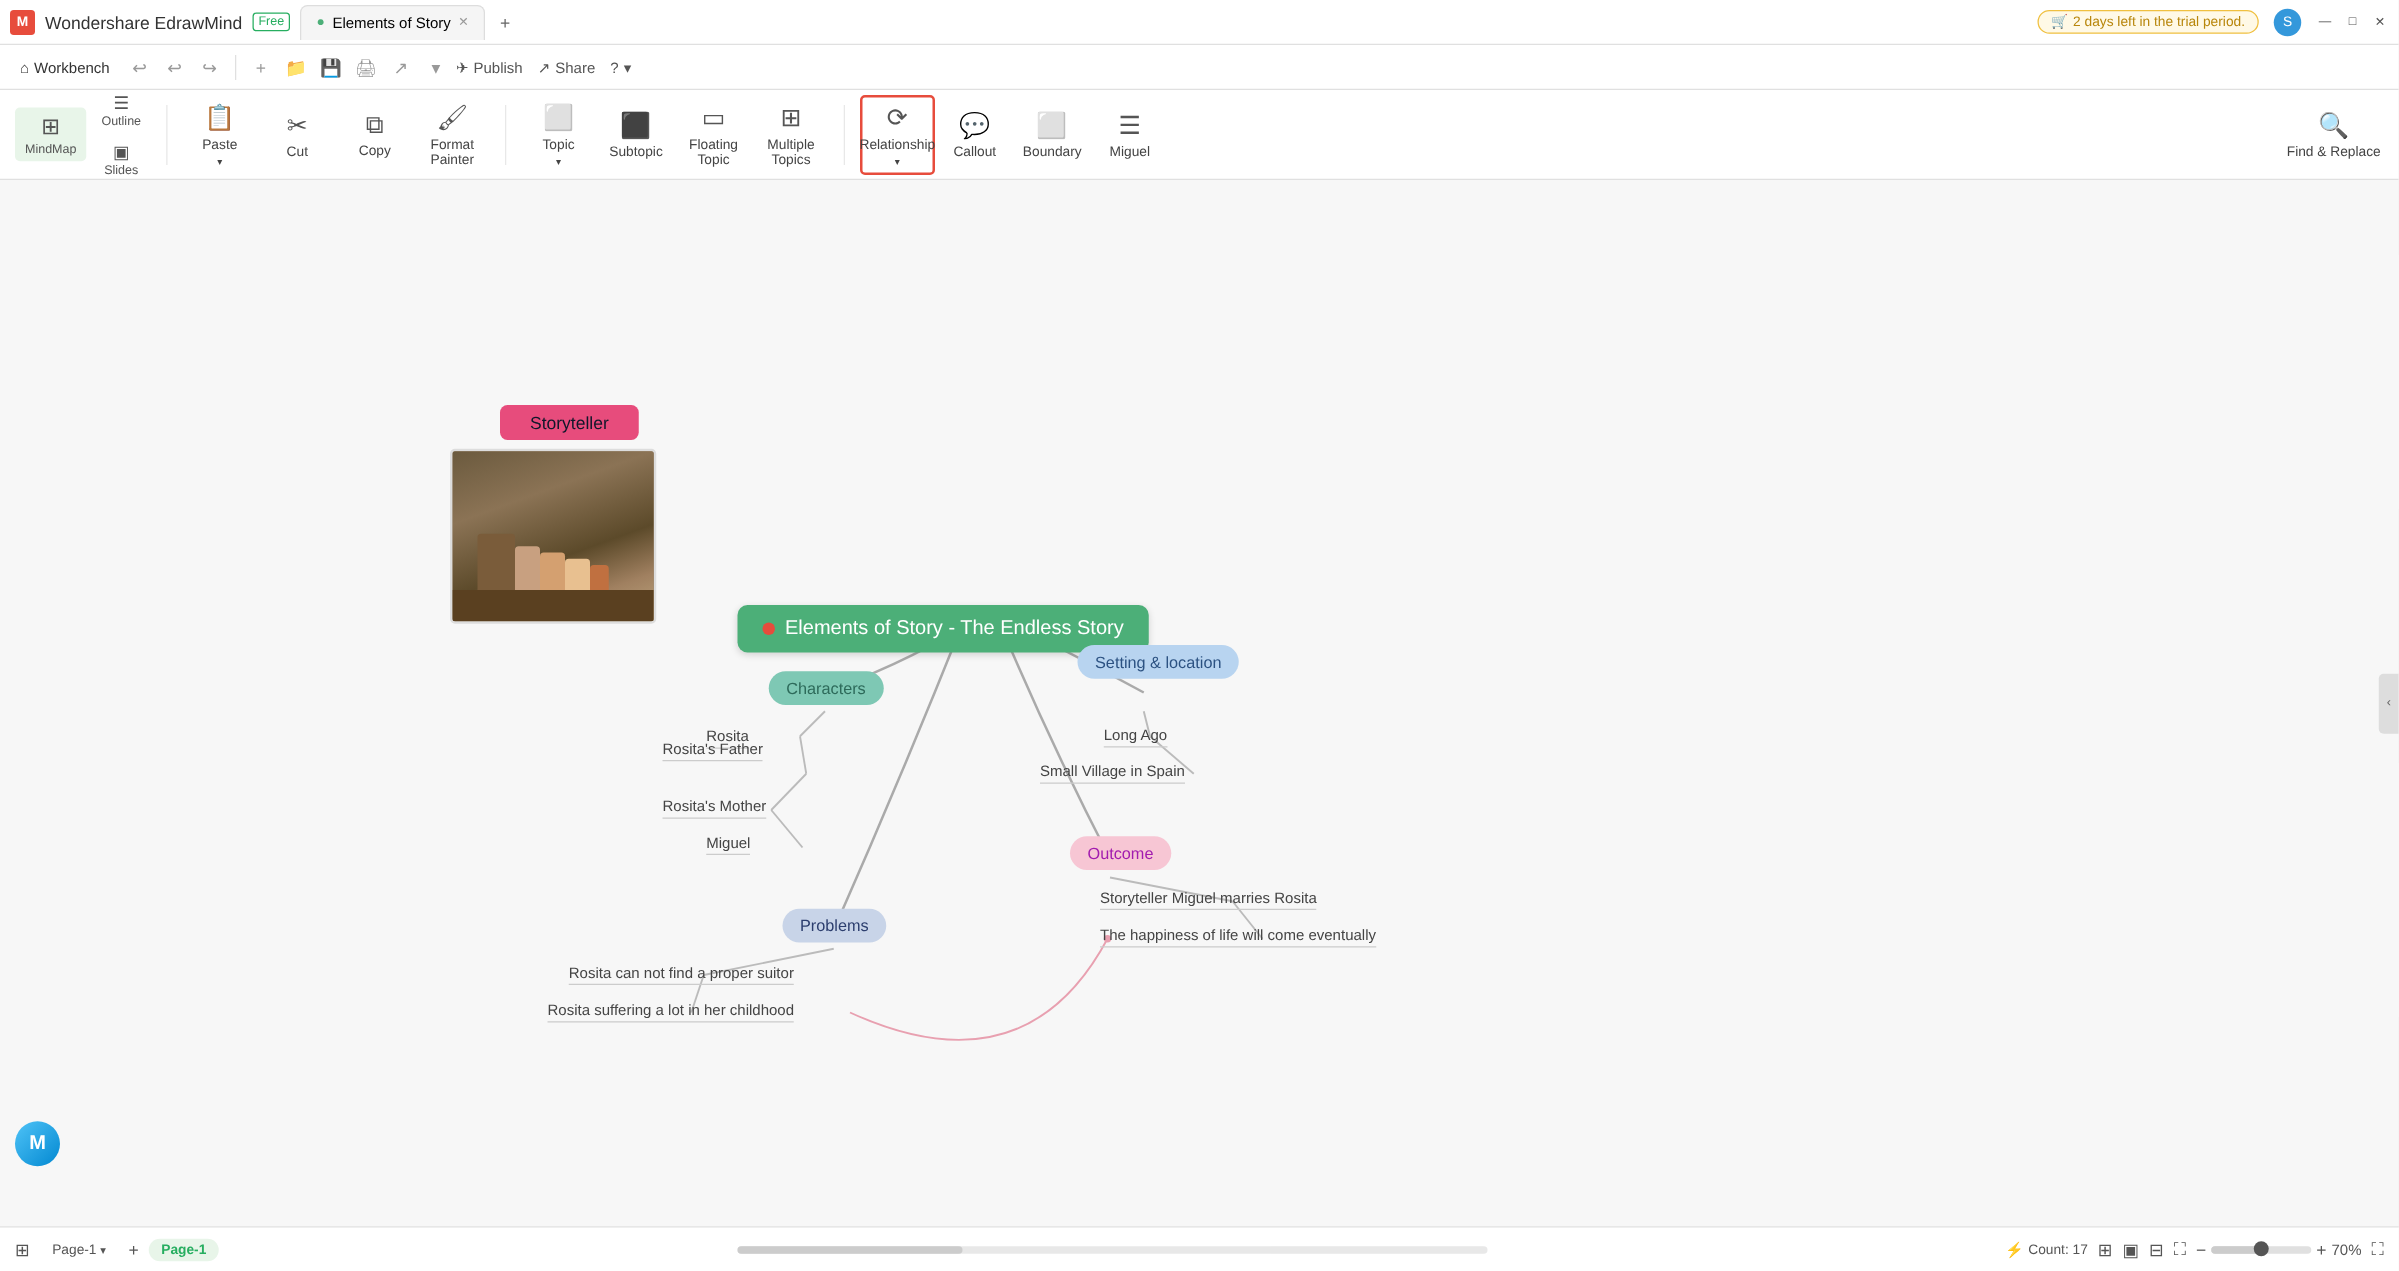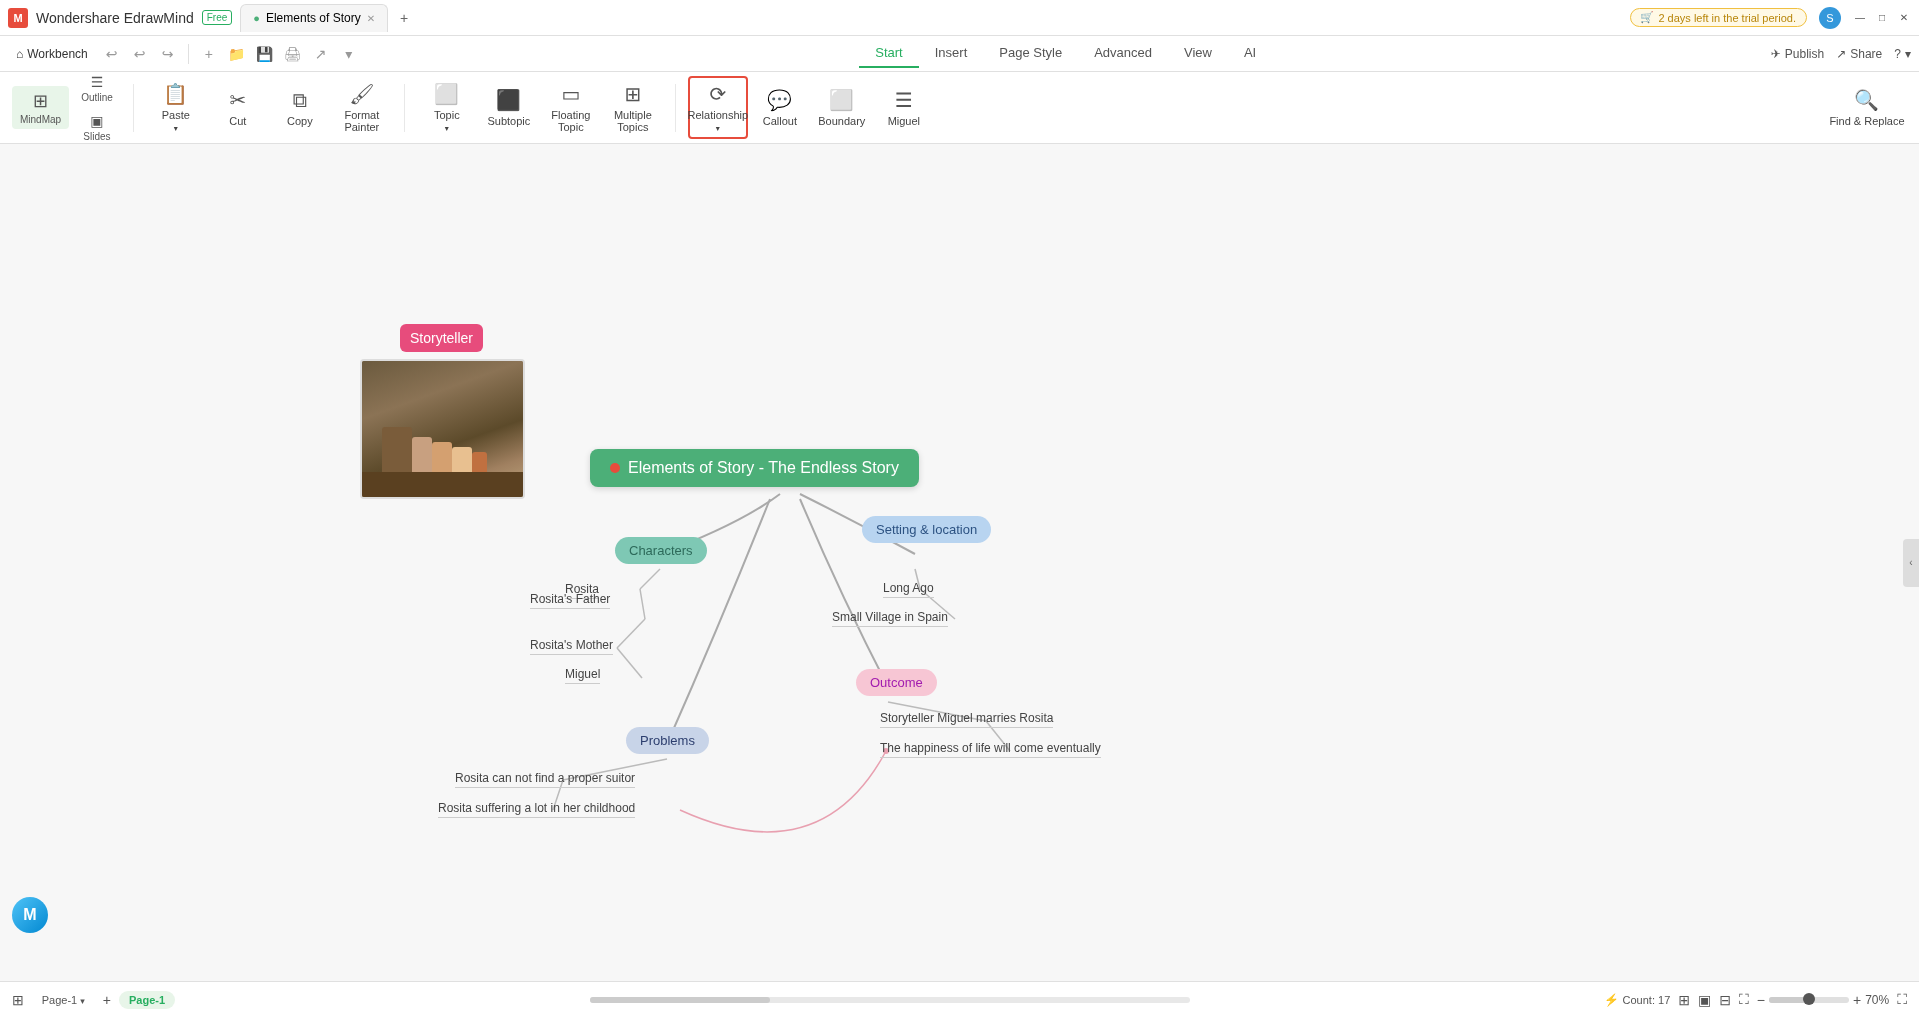--- a/index.html
+++ b/index.html
@@ -67,40 +67,41 @@
       position: relative; flex: 1; background: #f7f7f7;
       overflow: hidden;
       width: 100%; height: calc(1017px - 36px - 36px - 72px - 36px);
     }
 
     .node-main {
       position: absolute; background: #4caf78; color: white;
       border-radius: 8px; padding: 10px 20px; font-size: 16px; font-weight: 500;
       white-space: nowrap; display: flex; align-items: center; gap: 8px;
       box-shadow: 0 2px 6px rgba(0,0,0,0.15);
+      margin-top: 35px;
     }
     .node-main .dot { width: 10px; height: 10px; background: #e74c3c; border-radius: 50%; }
 
     .node-branch {
       position: absolute; border-radius: 20px; padding: 6px 14px;
       font-size: 13px; white-space: nowrap; text-align: left;
     }
     .node-characters { background: #7ec8b4; color: #2d6a5a; }
     .node-setting { background: #b8d4f0; color: #2c5282; }
     .node-outcome { background: #f7c6d4; color: #a21caf; }
     .node-problems { background: #c8d4e8; color: #2c3e6e; }
 
     .node-leaf {
       position: absolute; font-size: 12px; color: #444; white-space: nowrap;
       border-bottom: 1px solid #ccc; padding-bottom: 2px;
     }
 
     .storyteller-box {
-      position: absolute; background: #e74c7c; color: #ffffff;
-      border-radius: 6px; padding: 6px 10px; font-size: 14px; font-weight: 500;
+      position: absolute; background: #e74c7c; color: #0f172a;
+      border-radius: 6px; padding: 6px 24px; font-size: 14px; font-weight: 500;
     }
 
     .image-box {
       position: absolute; border: 2px solid #ddd; border-radius: 4px;
       background: #8B7355; overflow: hidden;
     }
 
     
     .lines-svg { position: absolute; top: 0; left: 0; width: 100%; height: 100%; pointer-events: none; }
 
@@ -181,28 +182,20 @@
     <div class="history-btn">↩</div>
     <div class="history-btn">↩</div>
     <div class="history-btn">↪</div>
     <div class="divider-v"></div>
     <div class="history-btn">+</div>
     <div class="history-btn">📁</div>
     <div class="history-btn">💾</div>
     <div class="history-btn">🖨</div>
     <div class="history-btn">↗</div>
     <div class="history-btn">▾</div>
-  </div>
-  <div class="menu-tabs">
-    <div class="menu-tab active">Start</div>
-    <div class="menu-tab">Insert</div>
-    <div class="menu-tab">Page Style</div>
-    <div class="menu-tab">Advanced</div>
-    <div class="menu-tab">View</div>
-    <div class="menu-tab">AI</div>
   </div>
   <div class="menu-right">
     <div class="menu-btn">
       <span>✈</span>
       <span>Publish</span>
     </div>
     <div class="menu-btn">
       <span>↗</span>
       <span>Share</span>
     </div>

